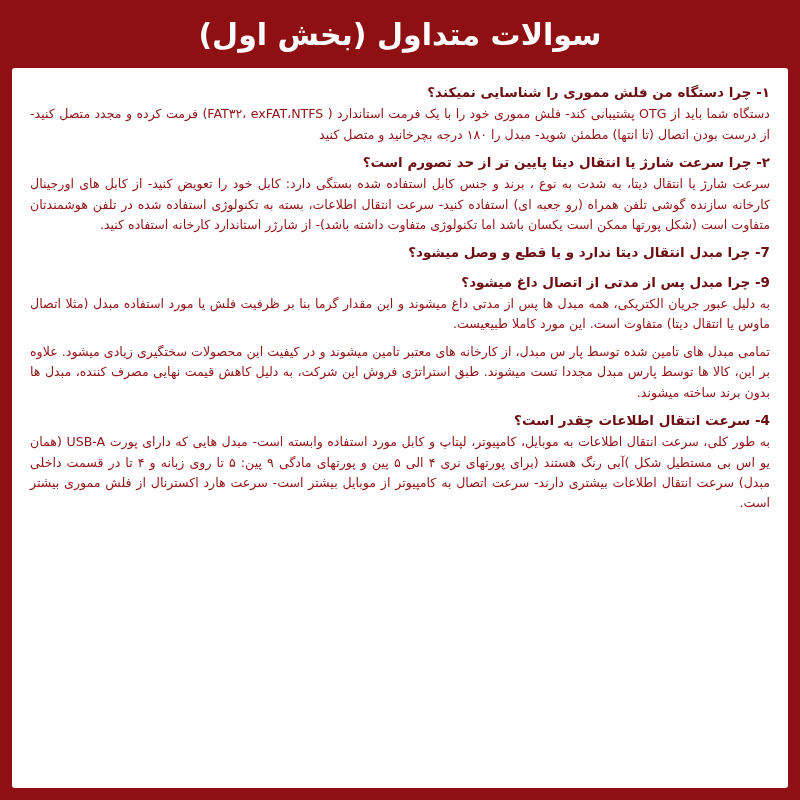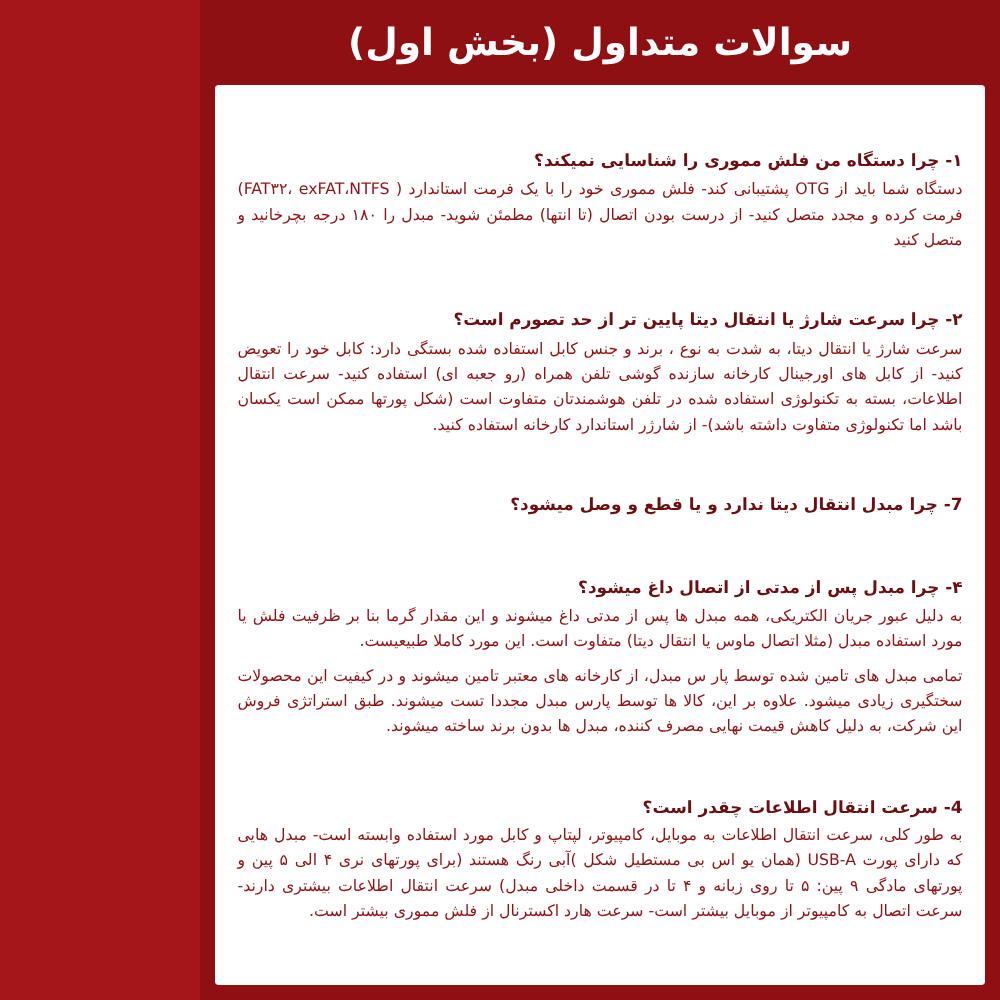--- a/index.html
+++ b/index.html
@@ -7,21 +7,21 @@
     padding: 0;
   }
   body {
     width: 800px;
     height: 800px;
     background: #a4161a;
     font-family: "DejaVu Sans", "Liberation Sans", sans-serif;
     overflow: hidden;
   }
   .page {
-    width: 640px;
+    width: 800px;
     height: 800px;
     box-sizing: border-box;
     background: #8c0f11;
     background: #900f12;
     padding: 0;
     position: relative;
     display: flex;
     flex-direction: column;
   }
   .header {
@@ -56,21 +56,20 @@
     margin-bottom: 7px;
   }
   .q {
     color: #6b0f12;
     font-size: 13.5px;
     font-weight: bold;
     text-align: right;
     direction: rtl;
     line-height: 1.5;
     margin-bottom: 2px;
-    margin-top: 37px;
   }
   .a {
     color: #8f1214;
     font-size: 12.6px;
     font-weight: normal;
     text-align: justify;
     text-align-last: right;
     direction: rtl;
     line-height: 1.62;
   }
@@ -95,21 +94,21 @@
     <div class="qa">
       <div class="q">۲- چرا سرعت شارژ یا انتقال دیتا پایین تر از حد تصورم است؟</div>
       <div class="a">سرعت شارژ یا انتقال دیتا، به شدت به نوع ، برند و جنس کابل استفاده شده بستگی دارد: کابل خود را تعویض کنید- از کابل های اورجینال کارخانه سازنده گوشی تلفن همراه (رو جعبه ای) استفاده کنید- سرعت انتقال اطلاعات، بسته به تکنولوژی استفاده شده در تلفن هوشمندتان متفاوت است (شکل پورتها ممکن است یکسان باشد اما تکنولوژی متفاوت داشته باشد)- از شارژر استاندارد کارخانه استفاده کنید.</div>
     </div>
 
     <div class="qa">
       <div class="q">7- چرا مبدل انتقال دیتا ندارد و یا قطع و وصل میشود؟</div>
     </div>
 
     <div class="qa">
-      <div class="q">۴- چرا مبدل پس از مدتی از اتصال داغ میشود؟</div>
+      <div class="q">9- چرا مبدل پس از مدتی از اتصال داغ میشود؟</div>
       <div class="a">به دلیل عبور جریان الکتریکی، همه مبدل ها پس از مدتی داغ میشوند و این مقدار گرما بنا بر ظرفیت فلش یا مورد استفاده مبدل (مثلا اتصال ماوس یا انتقال دیتا) متفاوت است. این مورد کاملا طبیعیست.</div>
     </div>
 
     <div class="qa">
       <div class="a">تمامی مبدل های تامین شده توسط پار س مبدل، از کارخانه های معتبر تامین میشوند و در کیفیت این محصولات سختگیری زیادی میشود. علاوه بر این، کالا ها توسط پارس مبدل مجددا تست میشوند. طبق استراتژی فروش این شرکت، به دلیل کاهش قیمت نهایی مصرف کننده، مبدل ها بدون برند ساخته میشوند.</div>
     </div>
 
     <div class="qa">
       <div class="q">4- سرعت انتقال اطلاعات چقدر است؟</div>
       <div class="a">به طور کلی، سرعت انتقال اطلاعات به موبایل، کامپیوتر، لپتاپ و کابل مورد استفاده وابسته است- مبدل هایی که دارای پورت USB-A (همان یو اس بی مستطیل شکل )آبی رنگ هستند (برای پورتهای نری ۴ الی ۵ پین و پورتهای مادگی ۹ پین: ۵ تا روی زبانه و ۴ تا در قسمت داخلی مبدل) سرعت انتقال اطلاعات بیشتری دارند- سرعت اتصال به کامپیوتر از موبایل بیشتر است- سرعت هارد اکسترنال از فلش مموری بیشتر است.</div>

